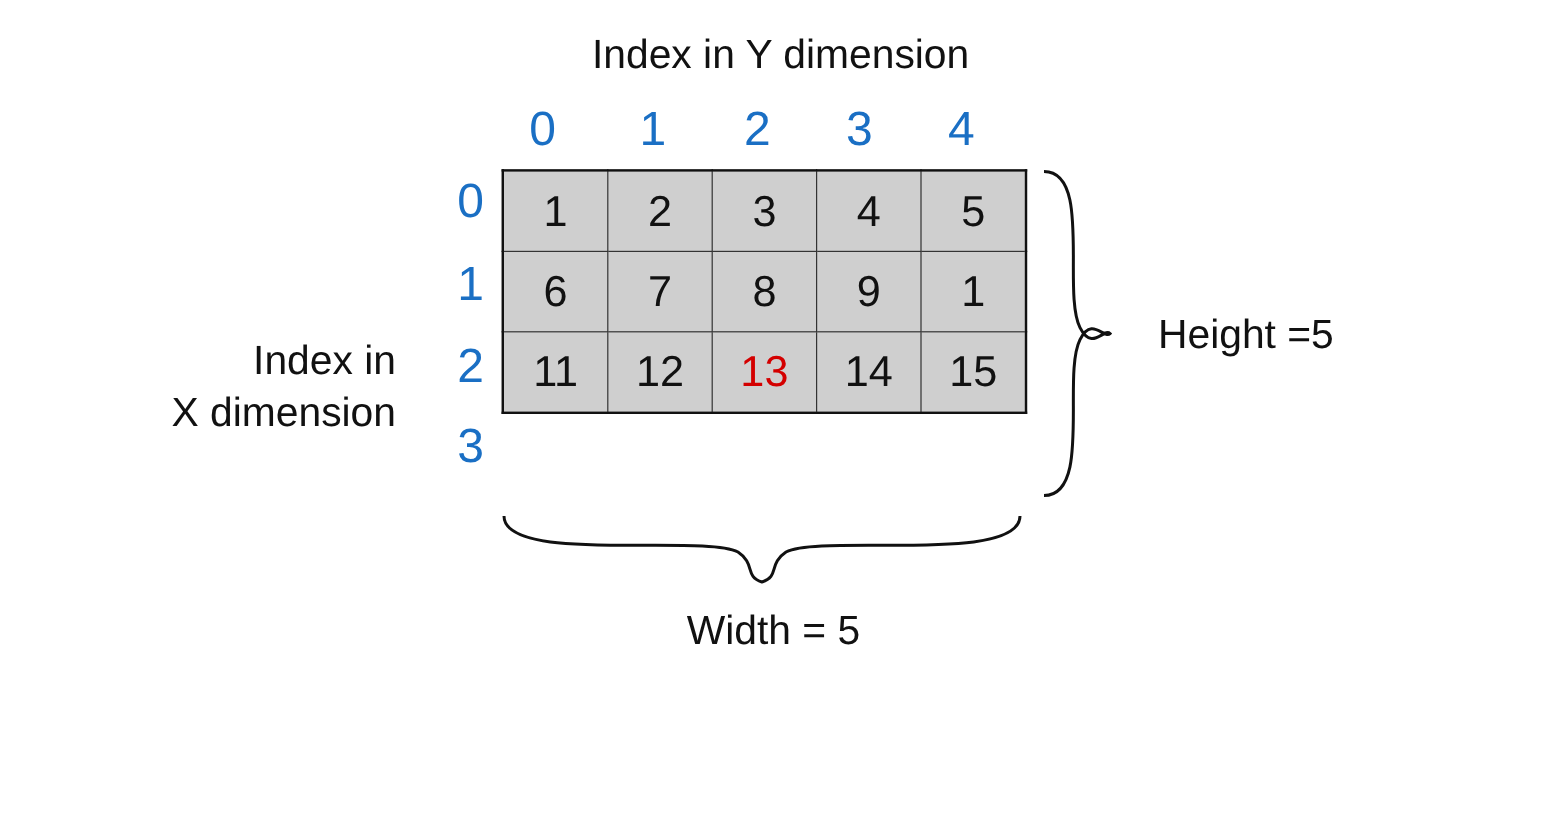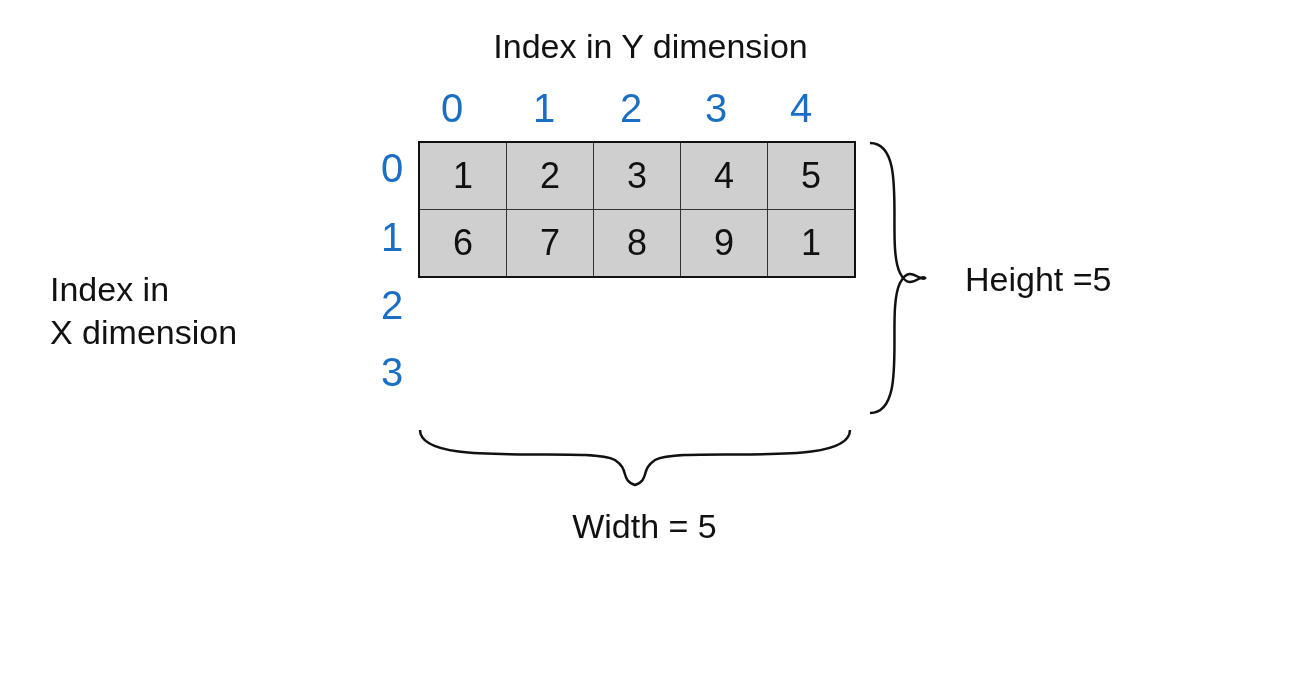--- a/index.html
+++ b/index.html
@@ -44,21 +44,21 @@
   svg.brace {
     position: absolute;
     overflow: visible;
   }
 </style>
 </head>
 <body>
 
 <div class="lbl" style="left:0; right:0; top:5px;margin-top:20px;">Index in Y dimension</div>
 
-<div class="lbl" style="left:50px; top:268px; text-align:left; width:280px; white-space:pre;">Index in
+<div class="lbl" style="left:50px; top:280px; text-align:right; width:280px; white-space:pre;">Index in
 X dimension</div>
 
 <div class="idx" style="left:441px; top:86px;">0</div>
 <div class="idx" style="left:533px; top:86px;">1</div>
 <div class="idx" style="left:620px; top:86px;">2</div>
 <div class="idx" style="left:705px; top:86px;">3</div>
 <div class="idx" style="left:790px; top:86px;">4</div>
 
 <div class="idx" style="left:381px; top:146px;">0</div>
 <div class="idx" style="left:381px; top:215px;">1</div>
@@ -74,20 +74,27 @@
     <td>4</td>
     <td>5</td>
   </tr>
   <tr>
     <td>6</td>
     <td>7</td>
     <td>8</td>
     <td>9</td>
     <td>1</td>
   </tr>
+  <tr>
+    <td>11</td>
+    <td>12</td>
+    <td class="hl">13</td>
+    <td>14</td>
+    <td>15</td>
+  </tr>
 </tbody>
   </table>
 
 <svg class="brace" style="left:865px; top:138px;" width="70" height="280">
   <path d="M5,5 C45,5 20,105 35,135 C45,155 55,135 60,140
            C55,145 45,125 35,145 C20,175 45,275 5,275" stroke="#111" stroke-width="2.5" fill="none"></path>
 </svg>
 <div class="lbl" style="left:965px; top:258px;">Height =5</div>
 
 <svg class="brace" style="left:415px; top:425px;" width="440" height="70">

